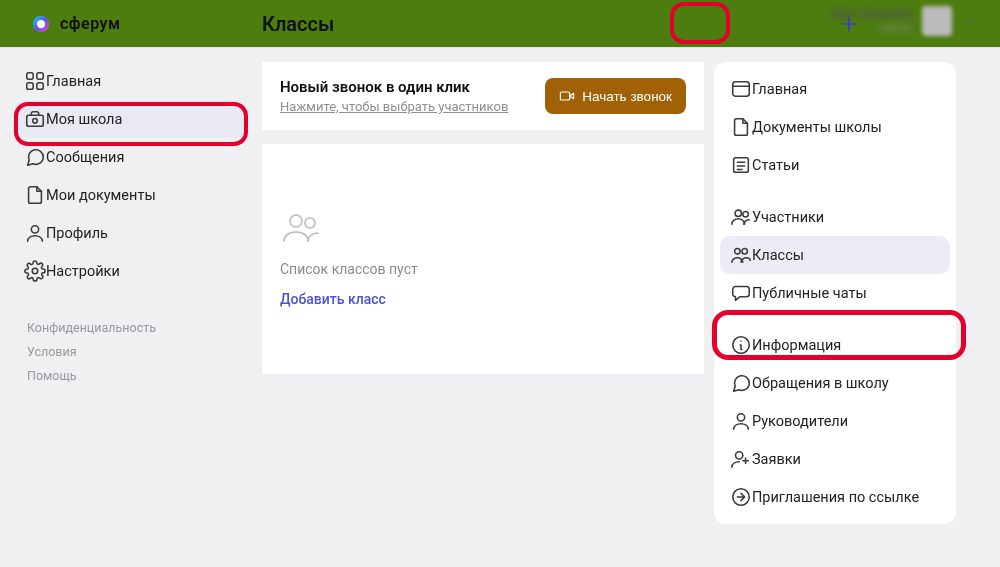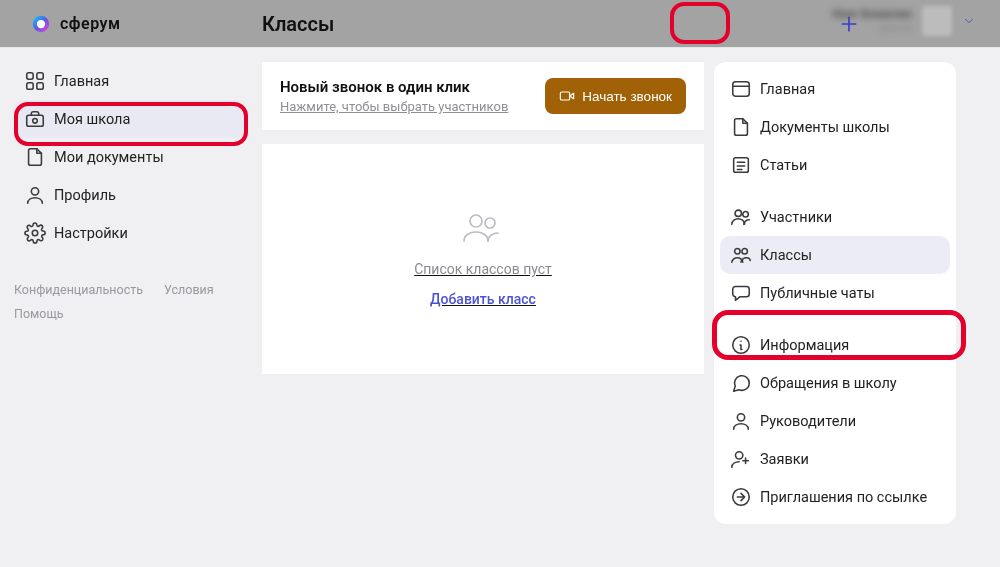--- a/index.html
+++ b/index.html
@@ -6,21 +6,21 @@
   body {
     font-family: -apple-system, BlinkMacSystemFont, "Segoe UI", Roboto, sans-serif;
     background: #f0f0f2;
     width: 1000px;
     height: 567px;
     overflow: hidden;
     color: #111;
   }
   .topbar {
     height: 48px;
-    background: #a3a3a3;
+    background: #4d7c0f;
     display: flex;
     align-items: center;
     padding: 0 24px 0 30px;
     border-bottom: 1px solid #e6e6e8;
     position: relative;
   }
   .logo-wrap { display:flex; align-items:center; gap:8px; width:230px; }
   .logo-circle { width:22px; height:22px; }
   .logo-text { font-weight:600; font-size:16px; letter-spacing:.5px; }
   .page-title { font-size:20px; font-weight:600; margin-left:2px; }
@@ -35,41 +35,41 @@
   .user-name { font-size:12px; font-weight:600; color:#555;}
   .user-sub { font-size:11px; color:#888;}
   .avatar { width:30px; height:30px; background:#bcbcbc; border-radius:4px; filter: blur(2px);}
   .chevron-user { color:#4a53c9; }
 
   .layout { display:flex; height:calc(567px - 48px); }
 
   
   .leftnav { width:260px; padding:14px 14px 0 14px; position:relative;}
   .nav-item, .side-item {
-    display:flex; align-items:center; gap:8px; height:38px; padding:0 10px;
+    display:flex; align-items:center; gap:0; height:38px; padding:0 10px;
     border-radius:10px; cursor:pointer; font-size:14.5px; color:#222;
   }
   .nav-item .nav-icon, .side-item .side-icon { width:22px; height:22px; display:flex; align-items:center; justify-content:center; color:#3b3b3b; }
   .nav-item.active { background:#e9e9f3; }
   .nav-highlight-my-school { position:absolute; left:14px; top:54px; width:234px; height:44px; border:4px solid #e4002b; border-radius:14px; pointer-events:none;}
   .footer-links { margin-top:26px; font-size:12.5px; color:#99999e; line-height:1.9; }
-  .footer-links span { margin-right:18px; cursor:pointer; }
+  .footer-links span { margin-right:18px; cursor:pointer;margin-left:13px; }
 
   
   .center { flex:1; padding:14px 6px 0 2px; display:flex; flex-direction:column; gap:14px; max-width:450px;}
   .card { background:#fff; border-radius:0; padding:16px 18px; }
   .callcard { display:flex; align-items:center; justify-content:space-between; }
   .callcard-title { font-size:15px; font-weight:600; margin-bottom:3px;}
   .callcard-sub { font-size:13px; color:#8e8e95;text-decoration:underline;}
   .primary-btn {
     background:#a16207; color:#fff; border:none; border-radius:8px; height:36px;
     padding:0 14px; display:flex; align-items:center; gap:7px; font-size:13.5px; font-weight:500; cursor:pointer;
   }
   .primary-btn svg { width:16px; height:16px; }
-  .empty-card { min-height:230px; display:flex; flex-direction:column; align-items:center; justify-content:center; gap:14px;text-decoration:underline; }
+  .empty-card { min-height:230px; display:flex; flex-direction:column; justify-content:center; gap:14px; }
   .empty-icon { color:#bcbcc2; }
   .empty-text { font-size:14px; color:#8a8a91;}
   .add-link { font-size:14px; color:#4b52d6; cursor:pointer; font-weight:500;}
 
   
   .rightside { width:260px; padding:14px 14px 0 4px; position:relative;}
   .side-panel { background:#fff; border-radius:12px; padding:8px 6px; }
   .side-item { height:38px; }
   .side-item.active { background:#ececf6; }
   .side-divider { height:14px; }
@@ -136,20 +136,28 @@
             <rect x="3" y="8" width="18" height="12" rx="2"></rect>
             <circle cx="12" cy="14" r="2.5"></circle>
             <path d="M8 8V6a2 2 0 012-2h4a2 2 0 012 2v2"></path>
           </svg>
         </span>
       <span>Моя школа</span>
     </div>
     <div class="nav-item">
       <span class="nav-icon">
           <svg viewBox="0 0 24 24">
+            <path d="M21 12a8 8 0 01-11.3 7.3L4 21l1.7-5.7A8 8 0 1121 12z"></path>
+          </svg>
+        </span>
+      <span>Сообщения</span>
+    </div>
+    <div class="nav-item">
+      <span class="nav-icon">
+          <svg viewBox="0 0 24 24">
             <path d="M14 3H7a2 2 0 00-2 2v14a2 2 0 002 2h10a2 2 0 002-2V8z"></path>
             <path d="M14 3v5h5"></path>
           </svg>
         </span>
       <span>Мои документы</span>
     </div>
     <div class="nav-item">
       <span class="nav-icon">
           <svg viewBox="0 0 24 24">
             <circle cx="12" cy="8" r="4"></circle>

